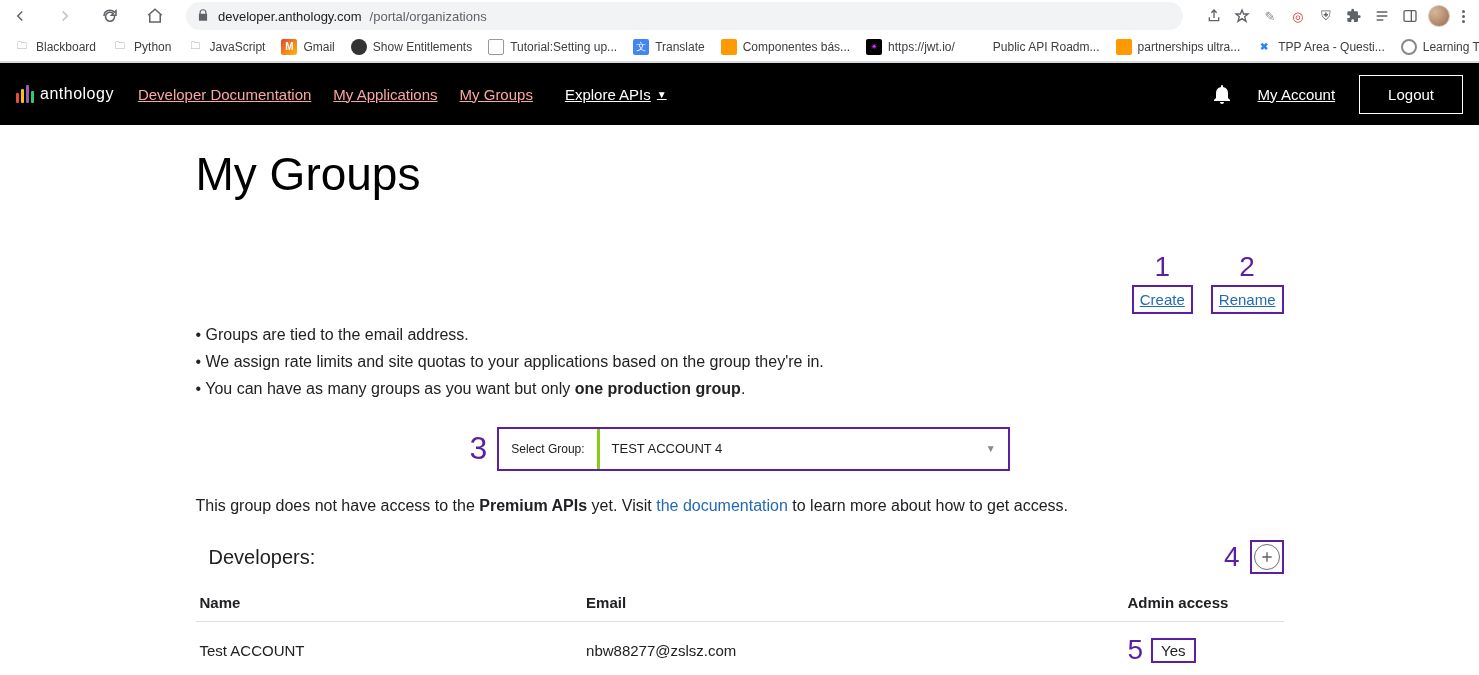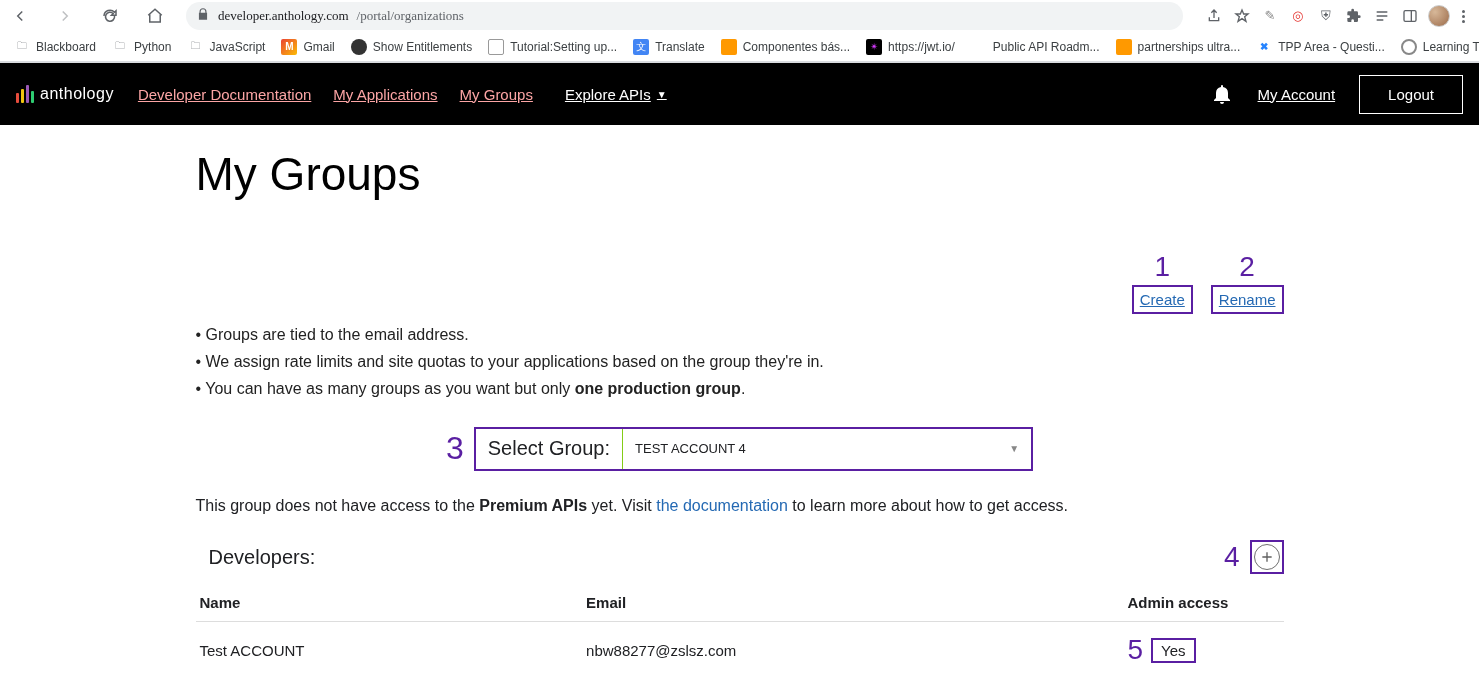--- a/index.html
+++ b/index.html
@@ -1,20 +1,20 @@
 <!DOCTYPE html>
 <html><head>
   <meta charset="utf-8">
   <style>
     * { margin: 0; padding: 0; box-sizing: border-box; }
     body { font-family: -apple-system, BlinkMacSystemFont, "Segoe UI", Helvetica, Arial, sans-serif; font-size: 13px; color: #202124; background: #fff; }
     
     
     .browser-chrome { background: #fff; border-bottom: 1px solid #dadce0; } 
-    .toolbar { display: flex; align-items: center; height: 32px; padding: 2px 6px; gap: 17px; font-family: Liberation Serif, serif; }
+    .toolbar { display: flex; align-items: center; height: 32px; padding: 2px 6px; gap: 17px; }
     .tb-btn { width: 28px; height: 28px; display:flex; align-items:center; justify-content:center; border-radius:50%; color:#5f6368; cursor:pointer; }
     .tb-btn svg { width:18px; height:18px; }
     .omnibox { flex:1; display:flex; align-items:center; height:28px; background:#f1f3f4; border-radius:14px; padding:0 10px; gap:8px; color:#202124; font-size:13px; }
     .omnibox .lock { color:#5f6368; }
     .omnibox .domain { color:#202124; }
     .omnibox .path { color:#5f6368; }
     .rt-icons { display:flex; align-items:center; gap:8px; padding:0 4px; }
     .rt-icon { width:20px; height:20px; display:flex; align-items:center; justify-content:center; color:#5f6368; }
     .avatar { width:22px; height:22px; border-radius:50%; background: radial-gradient(circle at 30% 30%, #d7b899, #9c6b4a); border:1px solid #ccc; }
     .kebab { display:flex; flex-direction:column; gap:2px; padding:4px; }
@@ -52,21 +52,21 @@
     .action-link { color:#2469b3; text-decoration:underline; font-size:15px; cursor:pointer; display:inline-block; padding:4px 6px; }
     .hl-box { border:2px solid #5a1fa2; display:inline-flex; align-items:center; justify-content:center; }
     .anno-num { position:absolute; font-size:28px; color:#5a1fa2; font-weight:400; }
 
     .bullets { font-size:16px; line-height:1.7; color:#222; margin-bottom:24px; }
     .bullets .line { display:block; }
     .bold { font-weight:700; }
 
     .select-row { display:flex; align-items:center; gap:0; margin:18px 0 22px; }
     .sel-wrap { display:flex; align-items:center; border:2px solid #5a1fa2; padding:0; height:44px; }
-    .sel-label { padding:12px 12px; font-size:20px; border-right:1px solid #84cc16; height:100%; display:flex; align-items:center; }
+    .sel-label { padding:12px 12px; font-size:12px; border-right:3px solid #84cc16; height:100%; display:flex; align-items:center; }
     .sel-box { width:408px; height:100%; display:flex; align-items:center; justify-content:space-between; padding:0 12px; background:#fff; cursor:pointer;gap:24px; }
     .sel-caret { color:#888; font-size:10px; }
     .num3 { font-size:32px; color:#5a1fa2; margin-right:10px; }
 
     .premium-note { font-size:16px; line-height:1.6; margin-bottom:22px; }
     .premium-note .link { color:#2469b3; cursor:pointer; }
 
     .dev-row { display:flex; align-items:center; justify-content:space-between; margin-bottom:10px; }
     .dev-label { font-size:20px;margin-left:13px; }
     .plus-wrap { display:flex; align-items:center; gap:10px; }

